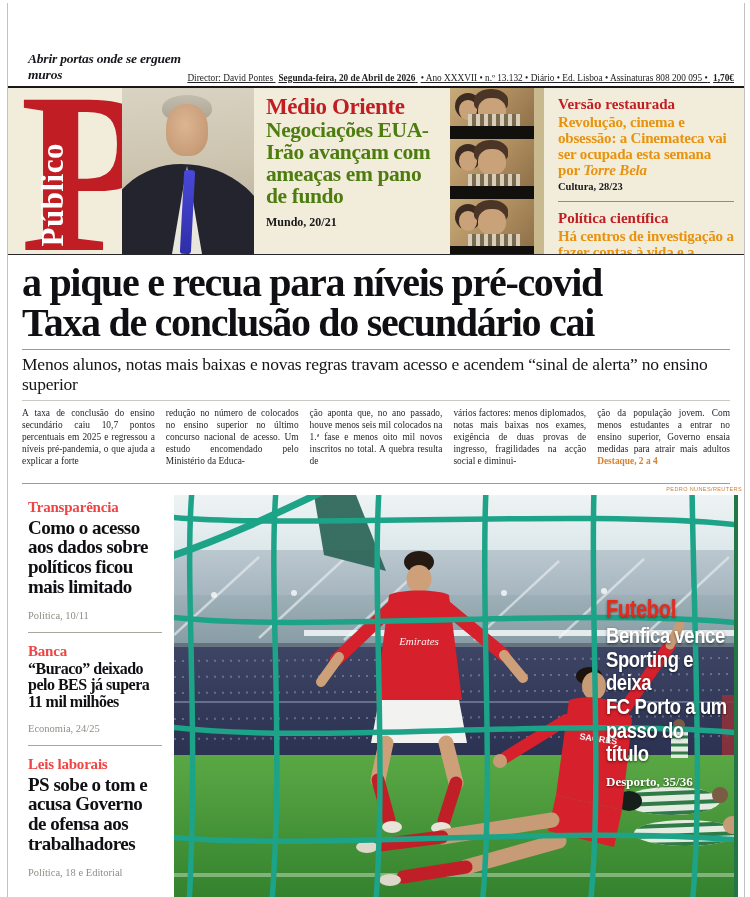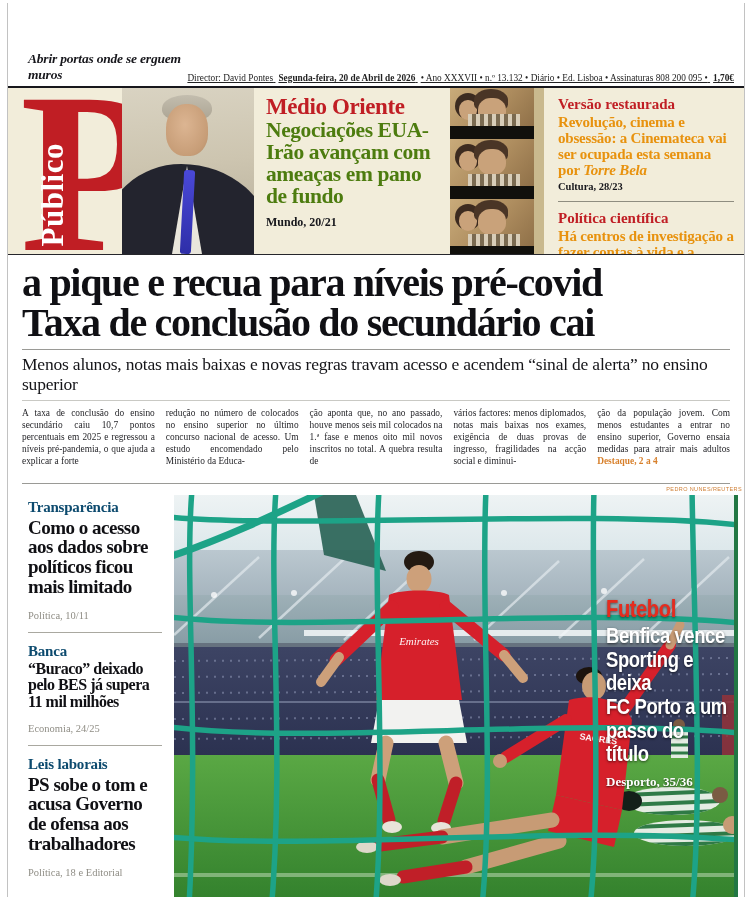--- a/index.html
+++ b/index.html
@@ -56,21 +56,21 @@
   .rule-b { border: none; border-top: 1px solid #c9c9c4; margin: 5px 0 0; }
   .standfirst { padding: 4px 0 1px; font: 17.5px/1.15 "Liberation Serif", serif; color: #151519; letter-spacing: -0.2px; }
   .columns { display: flex; gap: 11px; padding: 7px 0 8px; }
   .col { flex: 1; font: 9.4px/1.27 "Liberation Serif", serif; color: #26262a; text-align: justify; }
   .jump { color: #d77f2a; font-weight: bold; }
   .credit { padding: 2px 2px 1px; text-align: right; font: 5.5px "Liberation Sans", sans-serif; color: #cf7f35; letter-spacing: 0.4px; }
 
   
   .main { display: flex; padding: 2px 6px 0 20px; }
   .sidebar { width: 146px; flex: none; padding: 4px 12px 0 0; }
-  .sb-kicker { font: bold 15px/1.1 "Liberation Serif", serif; color: #0c4a6e; letter-spacing: -0.2px; }
+  .sb-kicker { font: bold 15px/1.1 "Liberation Serif", serif; color: #ef4444; letter-spacing: -0.2px; }
   .sb-headline { margin-top: 2px; font: bold 19px/1.04 "Liberation Serif", serif; color: #101014; letter-spacing: -0.5px; }
   .sb-headline.big { font-size: 16px; line-height: 1.02; }
   .sb-section { margin-top: 13px; font: 10.5px "Liberation Serif", serif; color: #8f8d85; }
   .sb-div { border: none; border-top: 1px solid #a9a8a0; margin: 11px 0 10px; }
 
   
   .photo { position: relative; flex: 1; height: 424px; overflow: hidden; background: #274; }
   .photo svg { position: absolute; inset: 0; display: block; }
   .overlay { position: absolute; left: 432px; top: 102px; width: 152px; }
   .ov-kicker { font: bold 24px/1 "Liberation Sans", sans-serif; color: #e62b1e; transform: scaleX(0.84); transform-origin: left; letter-spacing: -0.5px; text-shadow: 0 1px 3px rgba(0,0,0,0.55); }

